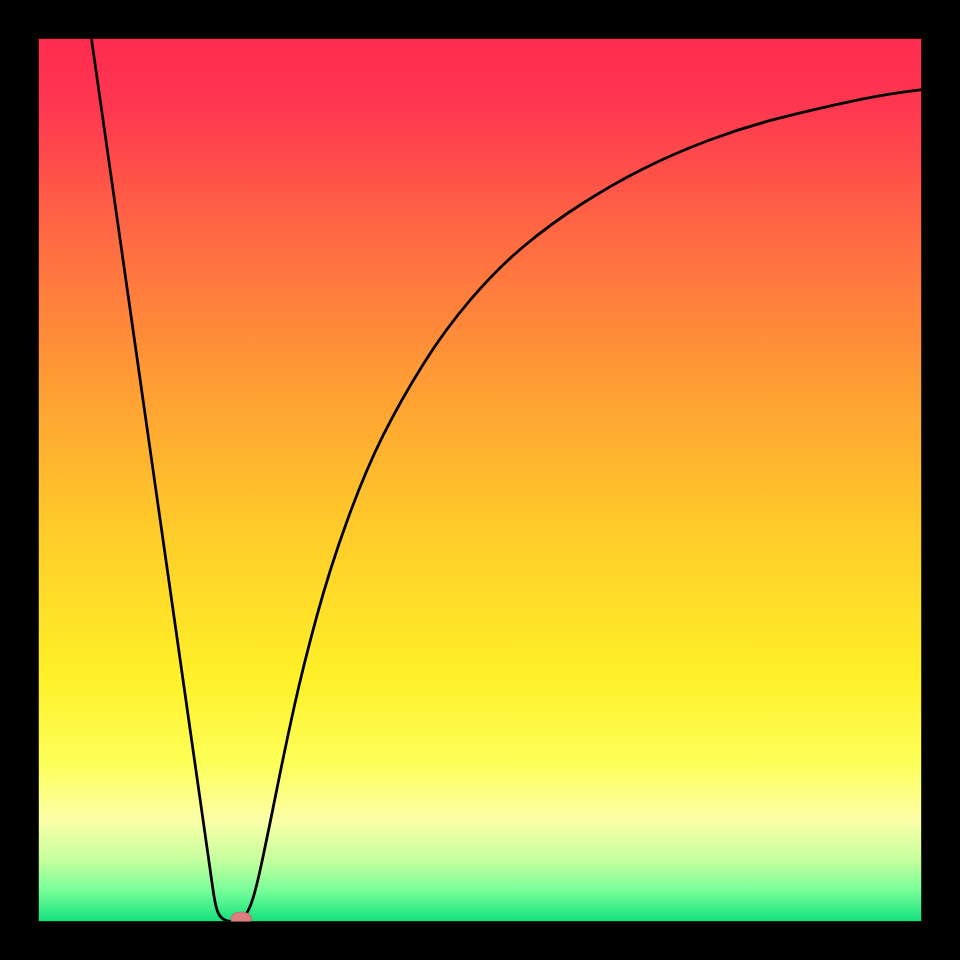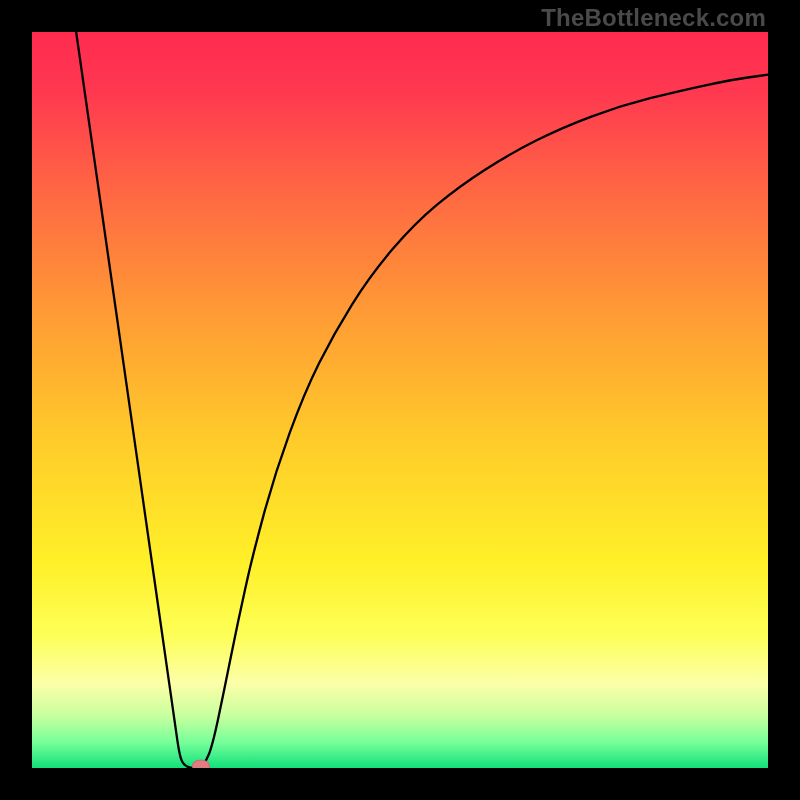--- a/index.html
+++ b/index.html
@@ -55,21 +55,20 @@
     background: #de7e82;
     border: 1px solid rgba(120,40,40,0.2);
     transform: translate(-50%, -50%);
   }
 </style>
 </head>
 <body>
 
 <div class="frame">
 
-  <div class="attribution">TheBottleneck.com</div>
 
   <div class="plot">
 
     <svg class="gradient" viewBox="0 0 736 736" preserveAspectRatio="none">
       <defs>
         <linearGradient id="bg-grad" x1="0" y1="0" x2="0" y2="1">
             <stop offset="0%" stop-color="#ff2b4f"></stop>
             <stop offset="8%" stop-color="#ff3850"></stop>
             <stop offset="22%" stop-color="#ff6843"></stop>
             <stop offset="38%" stop-color="#ff9a35"></stop>

